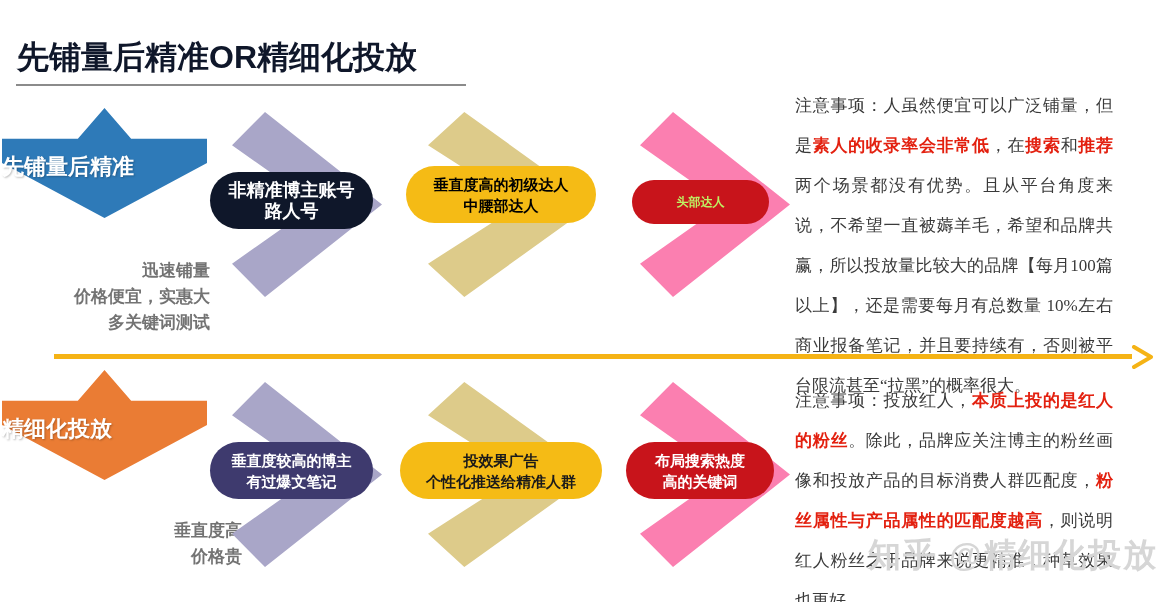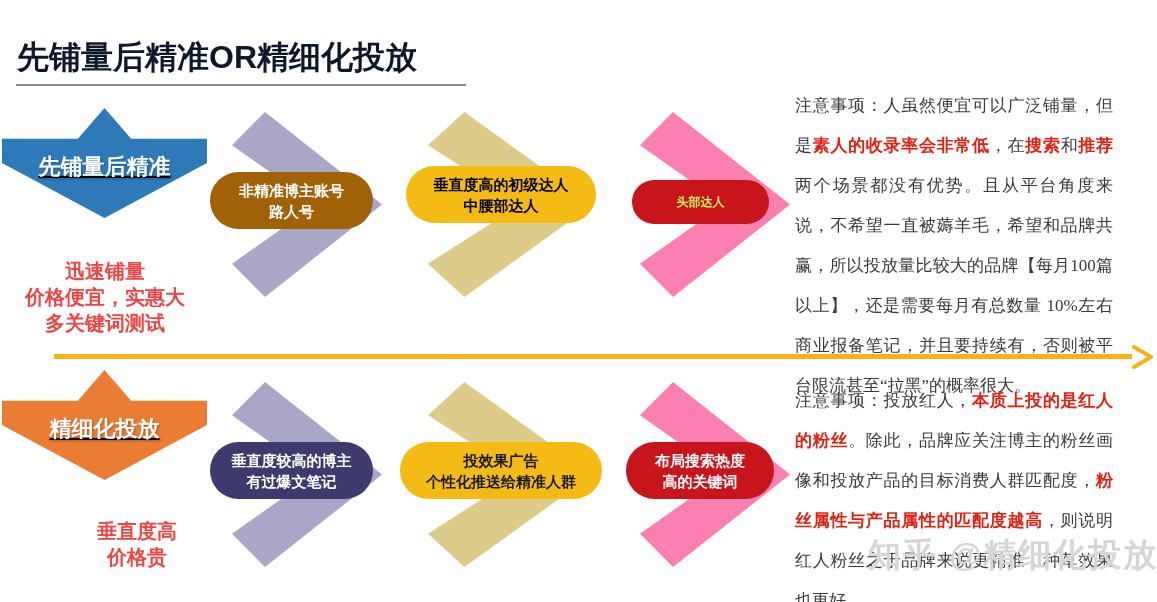--- a/index.html
+++ b/index.html
@@ -19,39 +19,39 @@
     letter-spacing:0px;white-space:nowrap;
   }
   .title-rule{
     position:absolute;left:16px;top:84px;width:450px;height:2px;
     background:#8b8b8b;
   }
 
   
   .banner{
     position:absolute;
-    display:flex;align-items:center;justify-content:center;text-decoration:underline;
+    display:flex;align-items:center;
   }
   .banner .shape{
     position:absolute;inset:0;
     clip-path:polygon(0% 28%, 37% 28%, 50% 0%, 63% 28%, 100% 28%, 100% 50%, 50% 100%, 0% 50%);
   }
   .banner .blabel{
     position:relative;z-index:2;
     color:#ffffff;font-size:22px;font-weight:bold;
     text-shadow:1px 1px 2px rgba(0,0,0,.25);
     white-space:nowrap;margin-top:8px;
   }
   #banner-top{left:2px;top:108px;width:205px;height:110px;}
   #banner-bottom{left:2px;top:370px;width:205px;height:110px;}
 
   
   .caption{
-    position:absolute;width:210px;text-align:center;
-    color:#ef4444;font-size:20px;font-weight:bold;line-height:26px;
+    position:absolute;width:210px;text-align:right;
+    color:#737373;font-size:17px;font-weight:bold;line-height:26px;
   }
   #caption-top{left:0px;top:258px;}
   #caption-bottom{left:0px;top:518px;margin-left:32px;}
 
   
   .chev{position:absolute;}
   .chev .chevshape{
     position:absolute;inset:0;
     clip-path:polygon(22% 0%, 100% 50%, 22% 100%, 0% 82%, 56% 50%, 0% 18%);
   }
@@ -114,21 +114,21 @@
     <div class="blabel">先铺量后精准</div>
   </div>
   <div class="caption" id="caption-top">
     <div>迅速铺量</div>
     <div>价格便宜，实惠大</div>
     <div>多关键词测试</div>
   </div>
 
   <div class="chev" id="chev-r1c1">
     <div class="chevshape" style="background:#a9a6c8"></div>
-    <div class="pill" style="background:#a16207;color:#ffffff;font-size:15px;left:-22px;top:60px;width:163px;height:57px;">
+    <div class="pill" style="background:#0f172a;color:#ffffff;font-size:18px;left:-22px;top:60px;width:163px;height:57px;">
       <span class="ln">非精准博主账号</span>
       <span class="ln">路人号</span>
     </div>
   </div>
 
   <div class="chev" id="chev-r1c2">
     <div class="chevshape" style="background:#ddcb8a"></div>
     <div class="pill" style="background:#f5bb15;color:#000000;font-size:15px;left:-22px;top:54px;width:190px;height:57px;">
       <span class="ln">垂直度高的初级达人</span>
       <span class="ln">中腰部达人</span>

